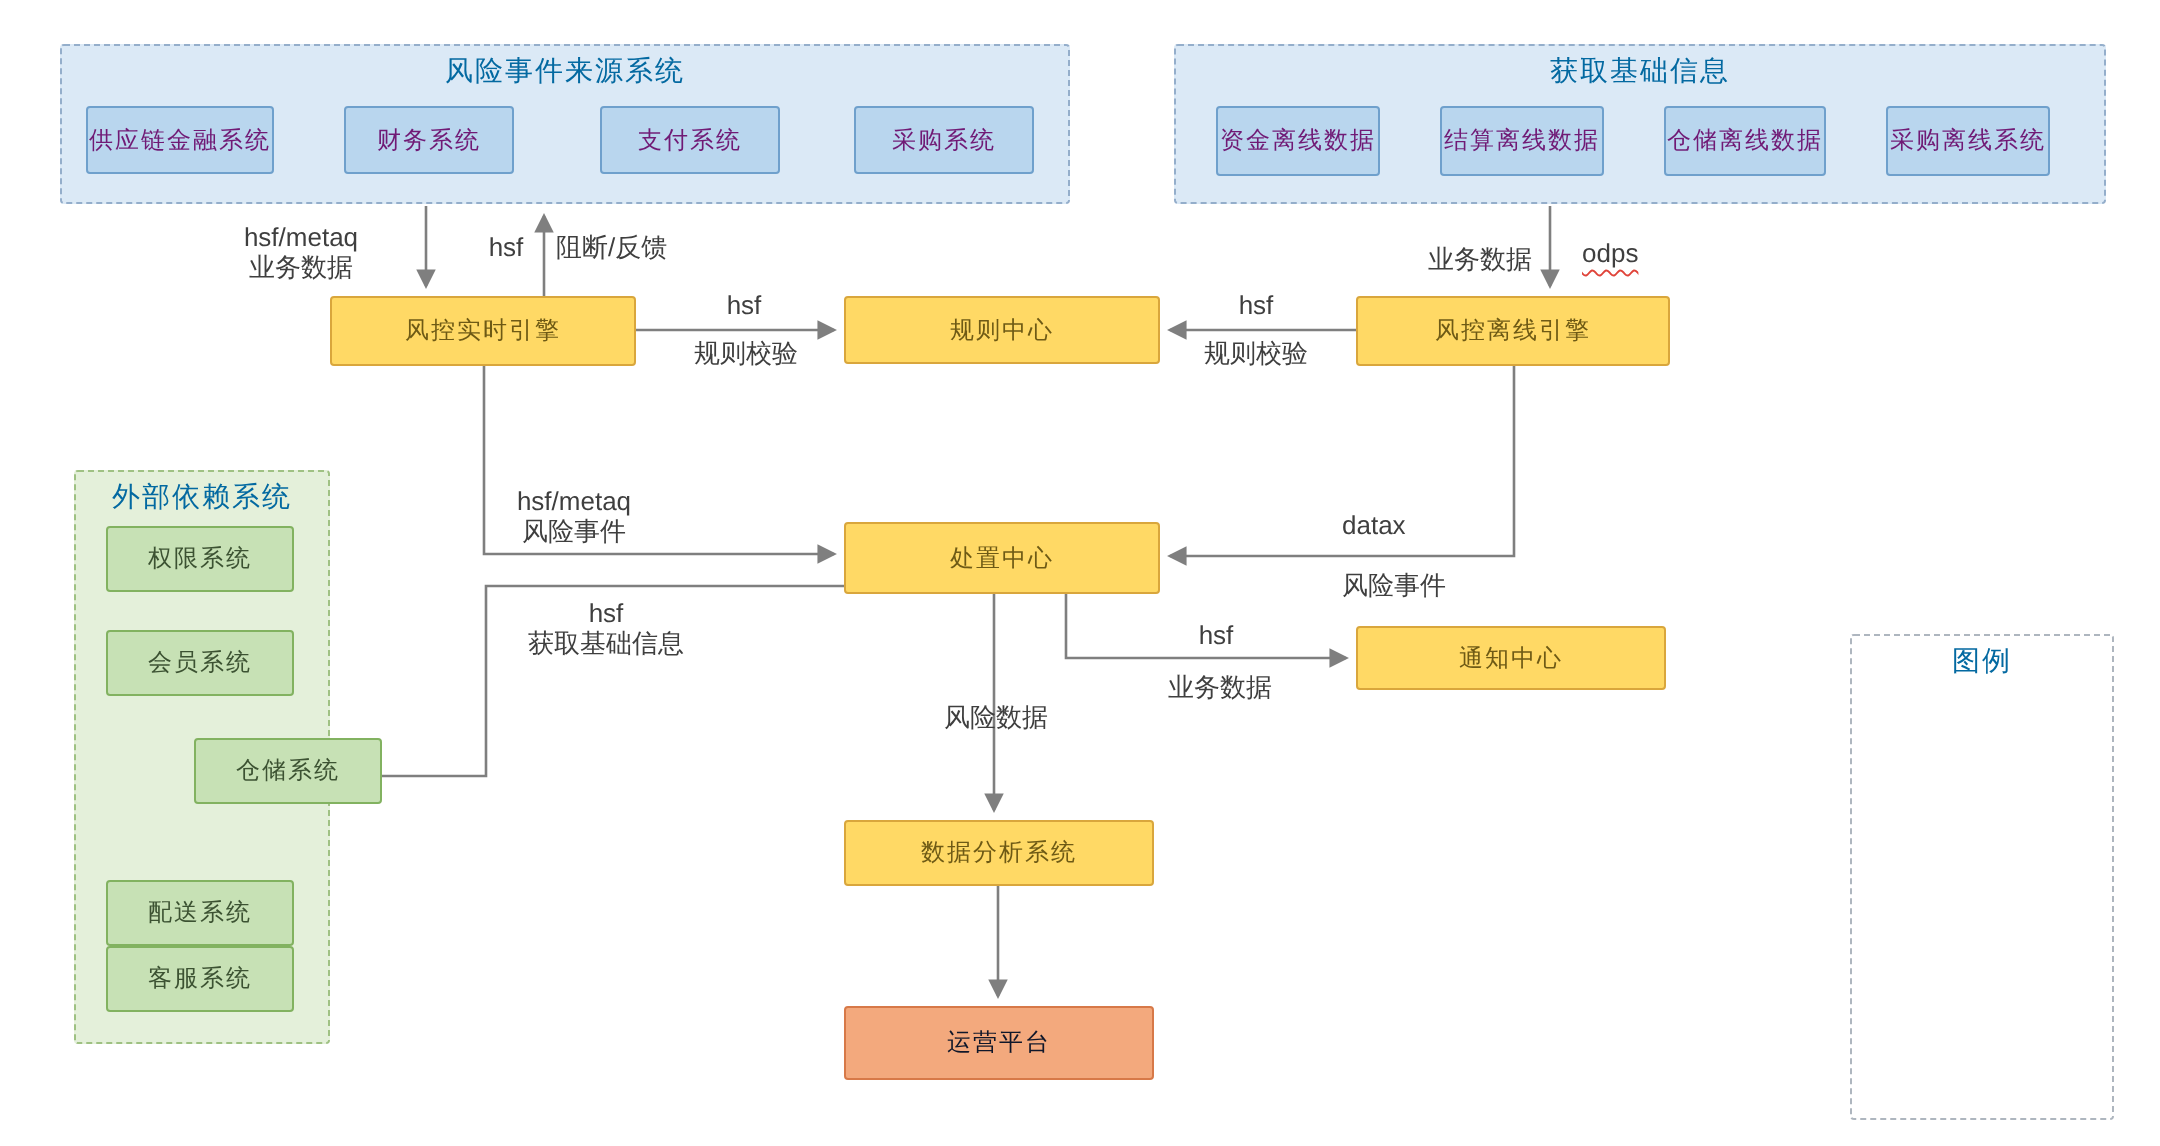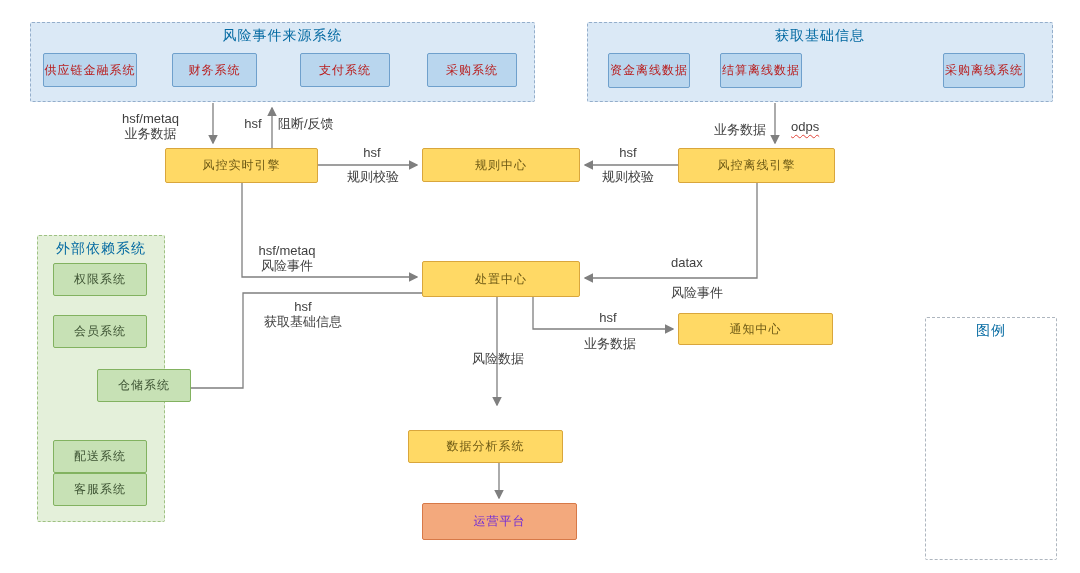--- a/index.html
+++ b/index.html
@@ -8,24 +8,24 @@
     font-family:"Liberation Sans","DejaVu Sans",sans-serif;overflow:hidden;
   }
   .container{position:absolute;border:1px dashed #9db3cb;border-radius:2px;box-sizing:border-box;}
   .container.blue{background:#dbe9f6;border-color:#94aecb;}
   .container.green{background:#e4f0da;border-color:#9fc183;}
   .container.plain{background:#ffffff;border-color:#aeb6bf;}
   .container-title{position:absolute;top:4px;left:0;width:100%;text-align:center;
     font-size:14px;color:#0369a1;letter-spacing:1px;}
   .box{position:absolute;display:flex;align-items:center;justify-content:center;
     font-size:12px;border:1px solid;border-radius:2px;box-sizing:border-box;letter-spacing:1px;}
-  .box.blue{background:#b9d6ee;border-color:#6fa0cc;color:#b91c1c;}
+  .box.blue{background:#b9d6ee;border-color:#6fa0cc;color:#701a75;}
   .box.yellow{background:#ffd965;border-color:#d9a63c;color:#6e5a15;}
   .box.green{background:#c7e1b5;border-color:#82b260;color:#3c5232;}
-  .box.orange{background:#f3a97d;border-color:#d77948;color:#6d28d9;}
+  .box.orange{background:#f3a97d;border-color:#d77948;color:#0f172a;}
   #edges{position:absolute;left:0;top:0;z-index:1;}
   .node,.container,.elabel{z-index:2;}
   .elabel{position:absolute;font-size:13px;color:#3f3f3f;line-height:15px;text-align:center;}
   .elabel span{display:block;}
   .elabel.left{text-align:left;}
   .elabel.right{text-align:right;}
   .squiggle{text-decoration:underline wavy #e0443a;text-underline-offset:3px;text-decoration-thickness:1px;}
 </style>
 </head>
 <body>
@@ -59,37 +59,38 @@
   <div class="box blue node" style="left:43px;top:53px;width:94px;height:34px;">供应链金融系统</div>
   <div class="box blue node" style="left:172px;top:53px;width:85px;height:34px;">财务系统</div>
   <div class="box blue node" style="left:300px;top:53px;width:90px;height:34px;">支付系统</div>
   <div class="box blue node" style="left:427px;top:53px;width:90px;height:34px;">采购系统</div>
 
   <div class="container blue" style="left:587px;top:22px;width:466px;height:80px;">
     <div class="container-title">获取基础信息</div>
   </div>
   <div class="box blue node" style="left:608px;top:53px;width:82px;height:35px;">资金离线数据</div>
   <div class="box blue node" style="left:720px;top:53px;width:82px;height:35px;">结算离线数据</div>
+  <div class="box blue node" style="left:832px;top:53px;width:81px;height:35px;">仓储离线数据</div>
   <div class="box blue node" style="left:943px;top:53px;width:82px;height:35px;">采购离线系统</div>
 
   <div class="container green" style="left:37px;top:235px;width:128px;height:287px;">
     <div class="container-title">外部依赖系统</div>
   </div>
   <div class="box green node" style="left:53px;top:263px;width:94px;height:33px;">权限系统</div>
   <div class="box green node" style="left:53px;top:315px;width:94px;height:33px;">会员系统</div>
   <div class="box green node" style="left:53px;top:369px;width:94px;height:33px;margin-left:44px;">仓储系统</div>
   <div class="box green node" style="left:53px;top:440px;width:94px;height:33px;">配送系统</div>
   <div class="box green node" style="left:53px;top:473px;width:94px;height:33px;">客服系统</div>
 
   <div class="box yellow node" style="left:165px;top:148px;width:153px;height:35px;">风控实时引擎</div>
   <div class="box yellow node" style="left:422px;top:148px;width:158px;height:34px;">规则中心</div>
   <div class="box yellow node" style="left:678px;top:148px;width:157px;height:35px;">风控离线引擎</div>
   <div class="box yellow node" style="left:422px;top:261px;width:158px;height:36px;">处置中心</div>
   <div class="box yellow node" style="left:678px;top:313px;width:155px;height:32px;">通知中心</div>
-  <div class="box yellow node" style="left:408px;top:410px;width:155px;height:33px;margin-top:20px;">数据分析系统</div>
+  <div class="box yellow node" style="left:422px;top:410px;width:155px;height:33px;">数据分析系统</div>
   <div class="box orange node" style="left:422px;top:503px;width:155px;height:37px;">运营平台</div>
 
   <div class="elabel" style="left:103px;top:111px;width:95px;">
     <span>hsf/metaq</span>
     <span>业务数据</span>
   </div>
   <div class="elabel" style="left:238px;top:116px;width:30px;">hsf</div>
   <div class="elabel left" style="left:278px;top:116px;width:70px;">阻断/反馈</div>
   <div class="elabel" style="left:344px;top:145px;width:56px;">hsf</div>
   <div class="elabel" style="left:344px;top:169px;width:58px;">规则校验</div>

